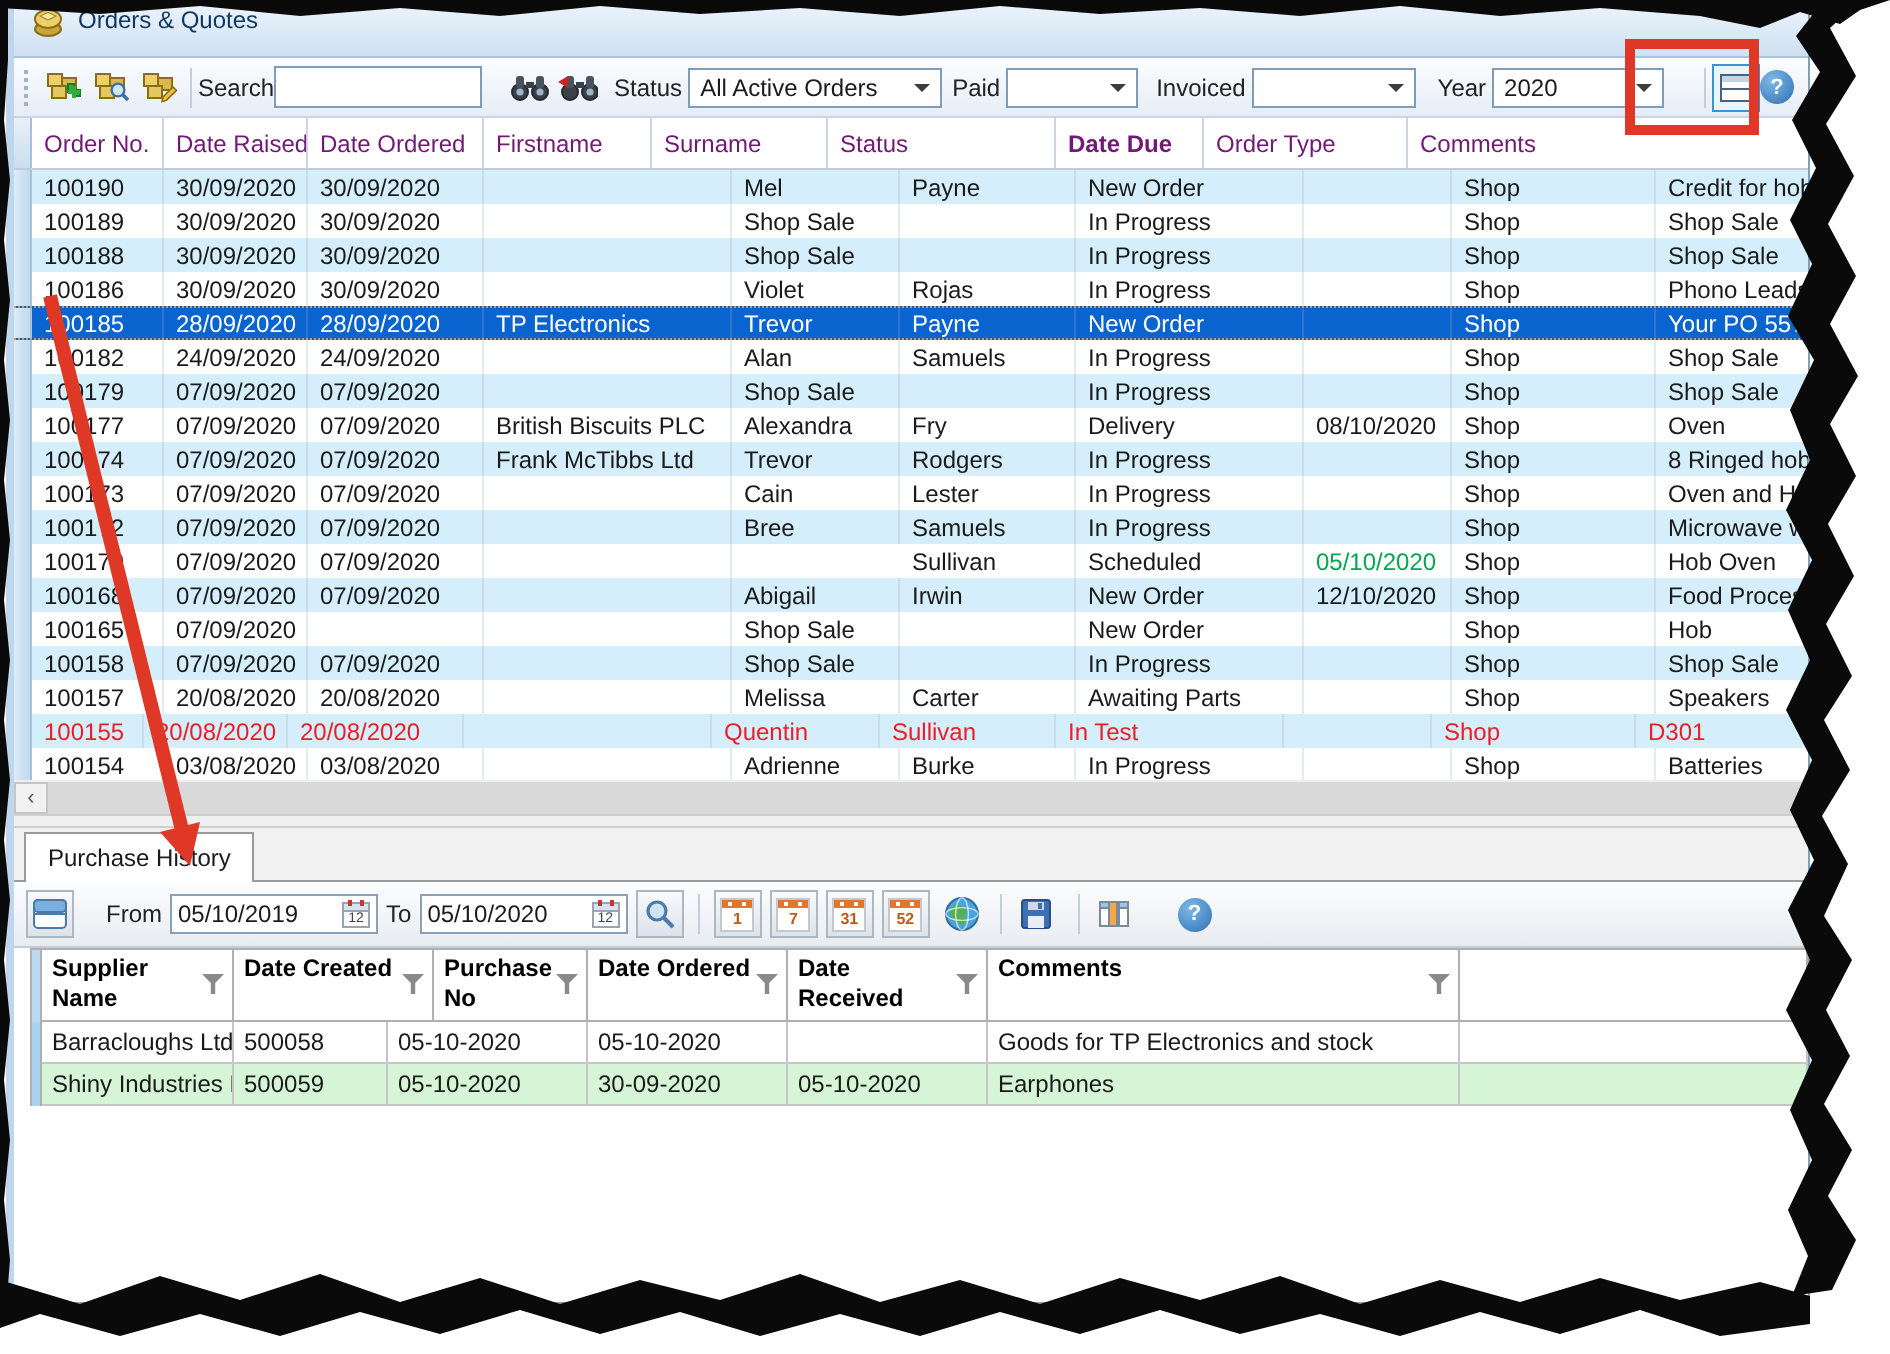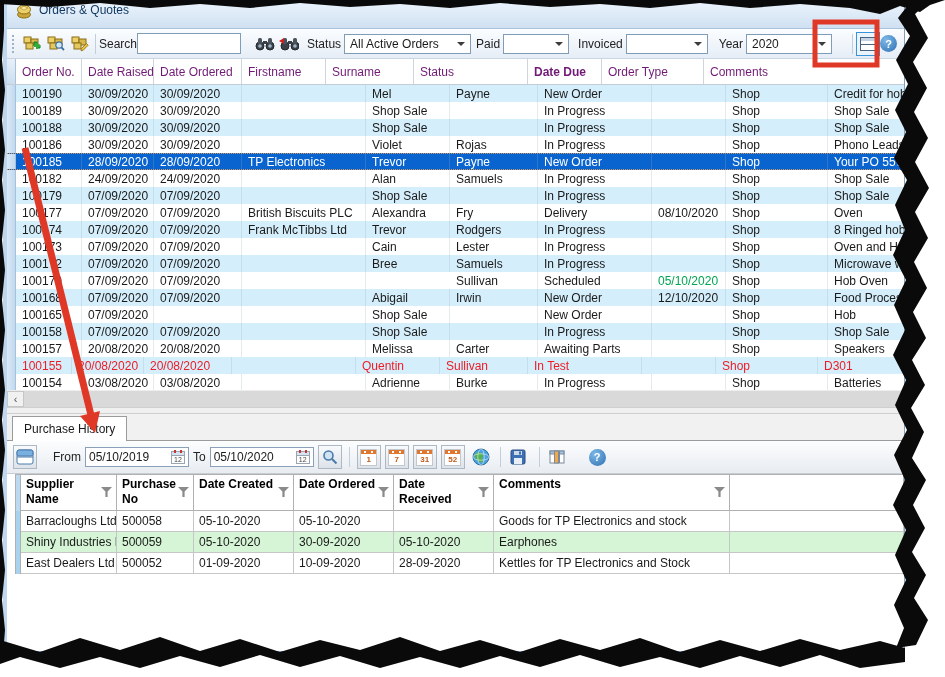--- a/index.html
+++ b/index.html
@@ -531,24 +531,24 @@
         </button>
         <span style="width:10px"></span>
         <span class="help-circle">?</span>
       </div>
       <div class="p-gridwrap">
         <div class="p-header" id="purchHeader">
             <div class="p-hsel"></div>
             <div class="p-hcell" style="width: 96px;"><span>Supplier Name</span><svg class="funnel" width="11" height="10" viewBox="0 0 11 10">
                 <path d="M0,0 H11 L6.6,4.5 V10 H4.4 V4.5 Z" fill="#8a8a8a"></path>
               </svg></div>
-            <div class="p-hcell" style="width: 77px;"><span>Purchase No</span><svg class="funnel" width="11" height="10" viewBox="0 0 11 10">
+            <div class="p-hcell" style="width: 100px;"><span>Date Created</span><svg class="funnel" width="11" height="10" viewBox="0 0 11 10">
                 <path d="M0,0 H11 L6.6,4.5 V10 H4.4 V4.5 Z" fill="#8a8a8a"></path>
               </svg></div>
-            <div class="p-hcell" style="width: 100px;"><span>Date Created</span><svg class="funnel" width="11" height="10" viewBox="0 0 11 10">
+            <div class="p-hcell" style="width: 77px;"><span>Purchase No</span><svg class="funnel" width="11" height="10" viewBox="0 0 11 10">
                 <path d="M0,0 H11 L6.6,4.5 V10 H4.4 V4.5 Z" fill="#8a8a8a"></path>
               </svg></div>
             <div class="p-hcell" style="width: 100px;"><span>Date Ordered</span><svg class="funnel" width="11" height="10" viewBox="0 0 11 10">
                 <path d="M0,0 H11 L6.6,4.5 V10 H4.4 V4.5 Z" fill="#8a8a8a"></path>
               </svg></div>
             <div class="p-hcell" style="width: 100px;"><span>Date Received</span><svg class="funnel" width="11" height="10" viewBox="0 0 11 10">
                 <path d="M0,0 H11 L6.6,4.5 V10 H4.4 V4.5 Z" fill="#8a8a8a"></path>
               </svg></div>
             <div class="p-hcell" style="width: 236px;"><span>Comments</span><svg class="funnel" width="11" height="10" viewBox="0 0 11 10">
                 <path d="M0,0 H11 L6.6,4.5 V10 H4.4 V4.5 Z" fill="#8a8a8a"></path>
@@ -569,30 +569,20 @@
             <div class="p-row hl">
               <div class="p-rowsel"></div>
               <div class="p-cell" style="width: 96px;">Shiny Industries Ltd</div>
               <div class="p-cell" style="width: 77px;">500059</div>
               <div class="p-cell" style="width: 100px;">05-10-2020</div>
               <div class="p-cell" style="width: 100px;">30-09-2020</div>
               <div class="p-cell" style="width: 100px;">05-10-2020</div>
               <div class="p-cell" style="width: 236px;">Earphones</div>
               <div class="p-cell" style="flex: 1 1 0%;"></div>
             </div>
-            <div class="p-row">
-              <div class="p-rowsel"></div>
-              <div class="p-cell" style="width: 96px;">East Dealers Ltd</div>
-              <div class="p-cell" style="width: 77px;">500052</div>
-              <div class="p-cell" style="width: 100px;">01-09-2020</div>
-              <div class="p-cell" style="width: 100px;">10-09-2020</div>
-              <div class="p-cell" style="width: 100px;">28-09-2020</div>
-              <div class="p-cell" style="width: 236px;">Kettles for TP Electronics and Stock</div>
-              <div class="p-cell" style="flex: 1 1 0%;"></div>
-            </div>
           </div>
       </div>
     </div>
   </div>
 
   <svg class="annot" width="945" height="677" viewBox="0 0 945 677">
     <rect x="815" y="22" width="62" height="43" fill="none" stroke="#df3826" stroke-width="5"></rect>
     <line x1="25" y1="148" x2="91" y2="415" stroke="#df3826" stroke-width="7"></line>
     <polygon points="95,433 80,416 100,411" fill="#df3826"></polygon>
   </svg>

